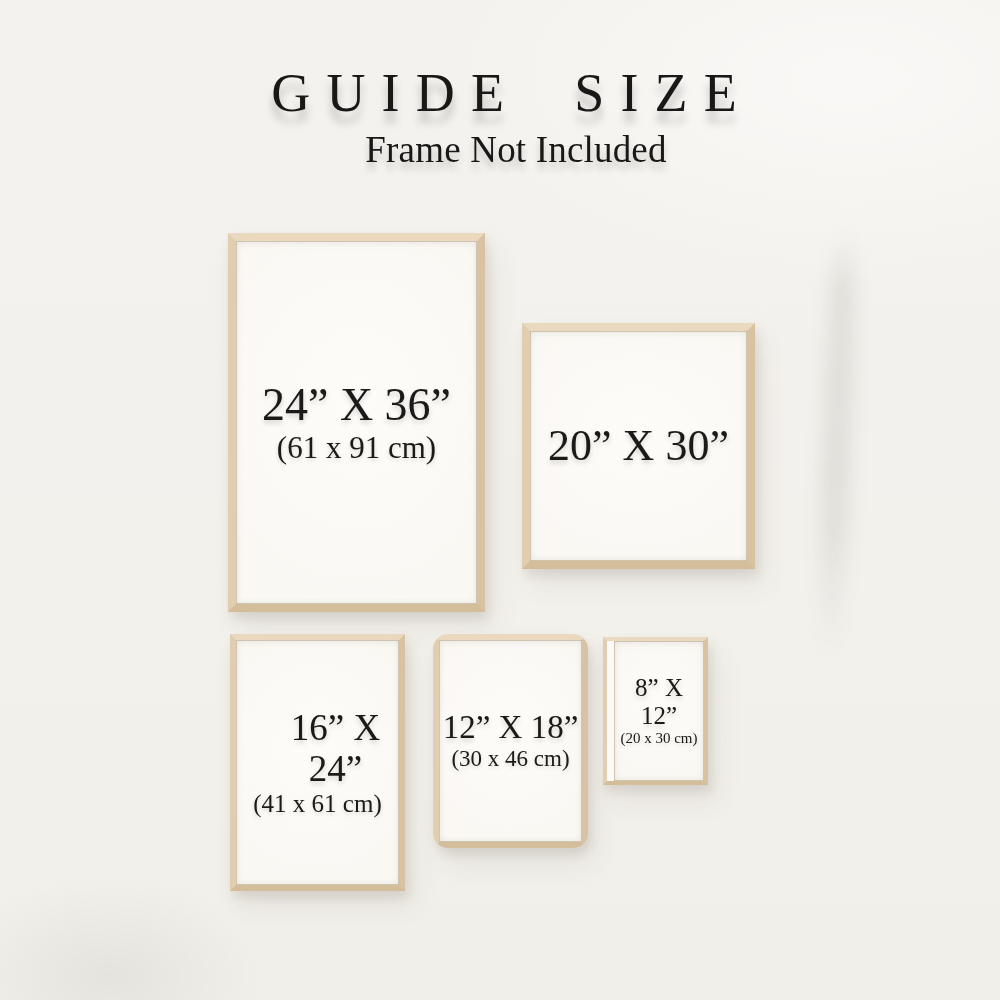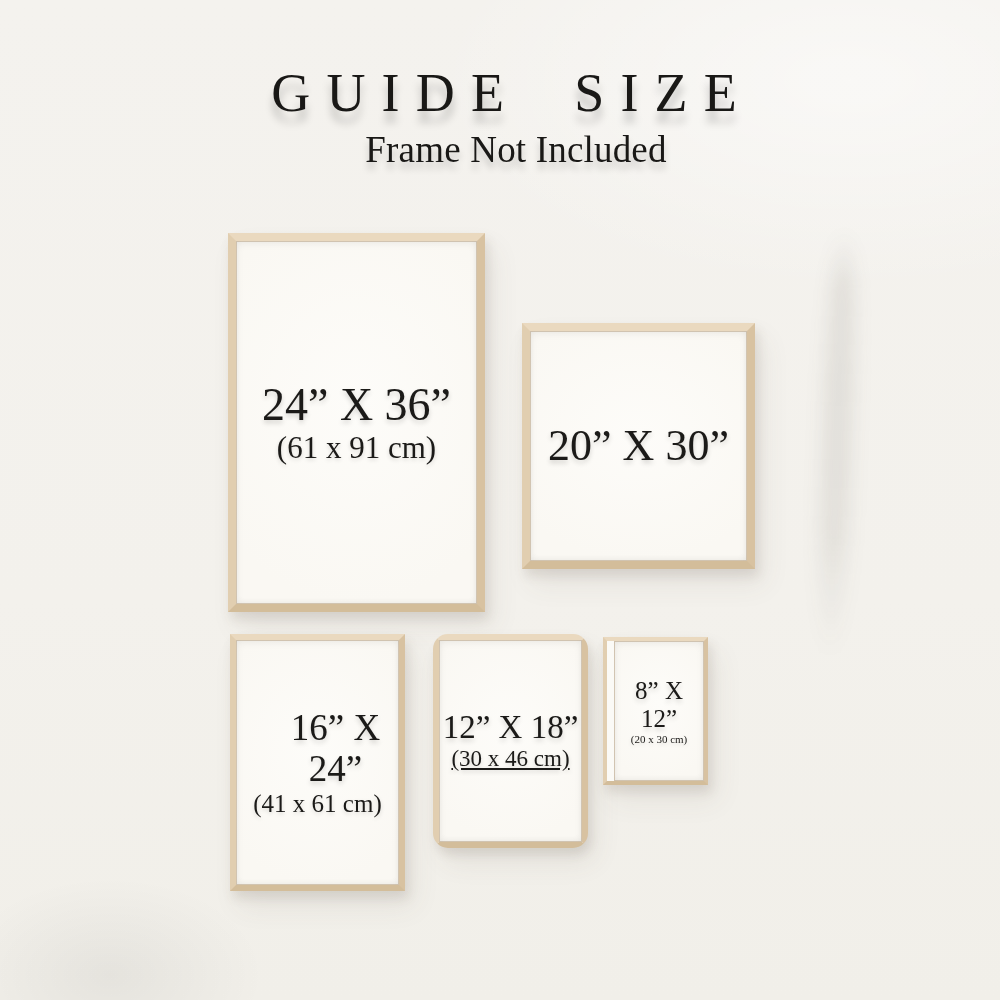--- a/index.html
+++ b/index.html
@@ -110,25 +110,25 @@
   .f2 { left: 522px; top: 287px; width: 233px; height: 246px; border-width: 8px; margin-top: 36px; }
   .f2 .inches { font-size: 44px; }
   .f2 .cm     { font-size: 30px; }
 
   .f3 { left: 230px; top: 634px; width: 175px; height: 257px; border-width: 6px; }
   .f3 .inches { font-size: 37px; margin-left: 36px; }
   .f3 .cm     { font-size: 25px; }
 
   .f4 { left: 433px; top: 634px; width: 155px; height: 214px; border-width: 6px; border-radius: 15px; }
   .f4 .inches { font-size: 33px; }
-  .f4 .cm     { font-size: 23px; text-decoration: underline; }
+  .f4 .cm     { font-size: 23px; }
 
   .f5 { left: 603px; top: 637px; width: 105px; height: 148px; border-width: 4px; padding-left: 7px; }
   .f5 .inches { font-size: 25px; }
-  .f5 .cm     { font-size: 11px; text-align: right; }
+  .f5 .cm     { font-size: 15px; text-align: right; }
 </style>
 </head>
 <body>
 
 <div class="scene">
 
   <div class="wall-shadow"></div>
 
   <h1 class="title">GUIDE SIZE</h1>
 

